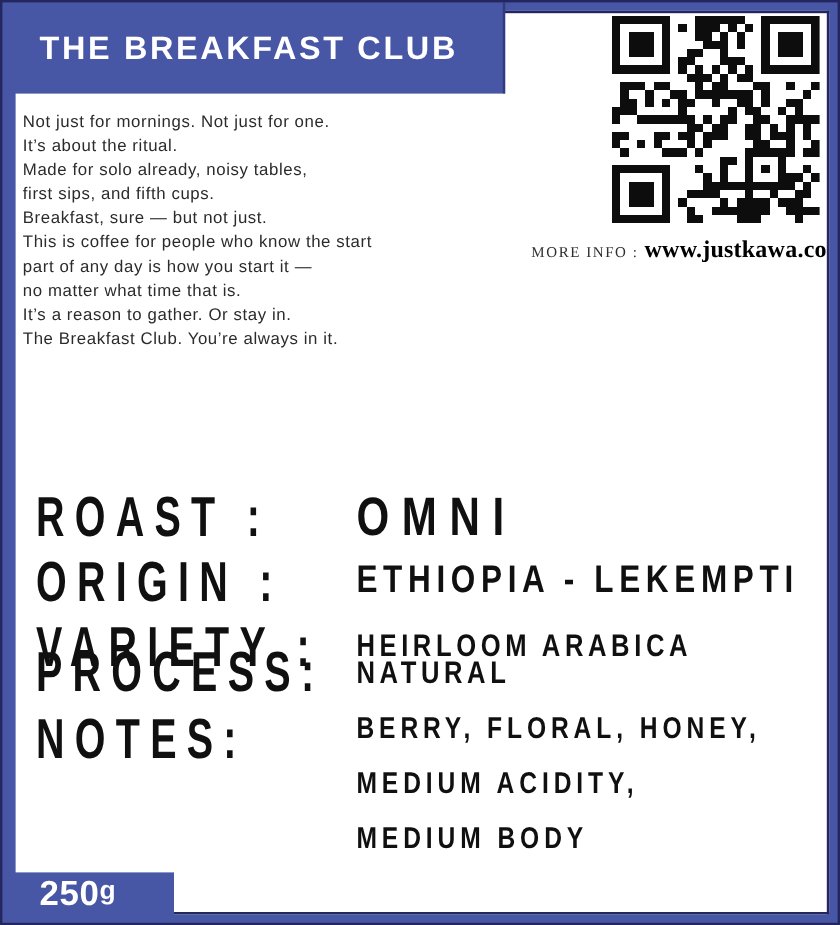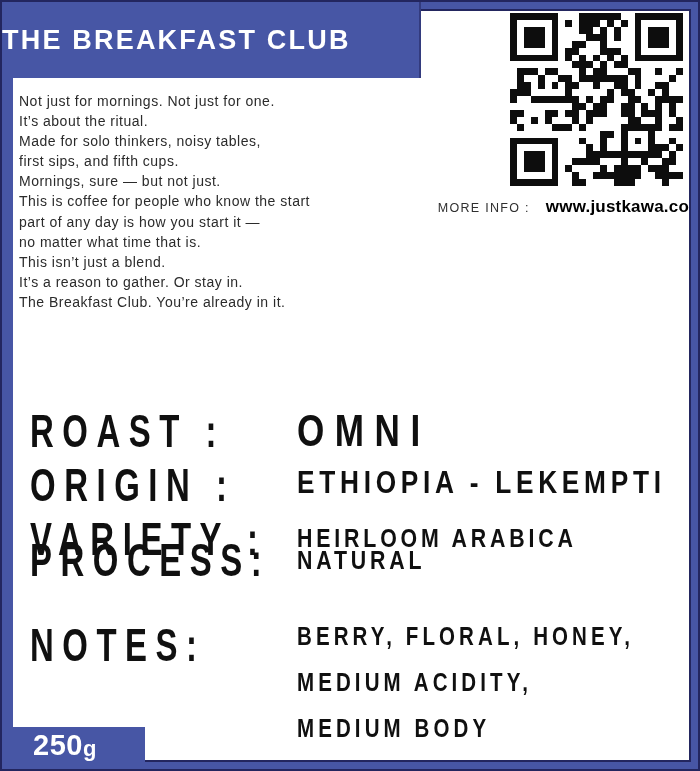--- a/index.html
+++ b/index.html
@@ -23,68 +23,68 @@
     background:#ffffff;box-sizing:border-box;
     border-top:2px solid var(--frame-dark);
     border-right:2px solid var(--frame-dark);
     border-bottom:2px solid var(--frame-dark);
     z-index:1;
   }
   .header-band{
     position:absolute;left:2px;top:2px;width:419px;height:76px;
     background:var(--brand-blue);z-index:3;box-sizing:border-box;
     border-right:2px solid rgba(35,38,95,0.55);
-    display:flex;align-items:center;
+    display:flex;align-items:center;padding-left:31px;
   }
   .title{
     color:#ffffff;font-size:27px;font-weight:700;letter-spacing:2.2px;
     white-space:nowrap;
   }
   
   .qr{position:absolute;left:510px;top:13px;width:173px;height:173px;z-index:3;}
   .qr svg{width:100%;height:100%;shape-rendering:crispEdges;display:block;}
   .qr-caption{
     position:absolute;top:197px;right:11px;z-index:3;
-    display:flex;align-items:baseline;gap:16px;white-space:nowrap;
+    display:flex;align-items:baseline;gap:5px;white-space:nowrap;font-family:Liberation Serif, serif;
   }
   .more-info{font-size:12.5px;letter-spacing:1.3px;color:#2f2f2f;font-weight:400;}
-  .url{font-size:17px;font-weight:800;color:#000000;letter-spacing:0.2px;}
+  .url{font-size:20px;font-weight:800;color:#000000;letter-spacing:0.2px;}
   
   .body-text{
     position:absolute;left:19px;top:91px;z-index:3;
     font-size:14px;line-height:20.1px;letter-spacing:0.5px;
     font-weight:500;color:var(--text-dark);white-space:nowrap;
   }
   
   .spec{position:absolute;left:30px;width:665px;height:52px;z-index:3;color:var(--spec-black);}
   .spec .key{
     display:inline-block;transform:scaleX(0.70);transform-origin:left top;
     font-size:47px;font-weight:700;letter-spacing:0.26em;white-space:nowrap;
   }
   .spec .val{
     position:absolute;left:267px;display:inline-block;
     transform-origin:left top;font-weight:700;white-space:nowrap;
   }
-  .row1{top:403px}.row2{top:457px}.row3{top:511px}.row4{top:532px}.row5{top:617px}
+  .row1{top:403px}.row2{top:457px}.row3{top:511px}.row4{top:532px}.row5{top:588px}
   .val-omni {top:2px; font-size:45px;letter-spacing:0.30em;transform:scaleX(0.78);}
   .val-eth  {top:7px; font-size:32px;letter-spacing:0.18em;transform:scaleX(0.82);}
   .val-heir {top:12px;font-size:26px;letter-spacing:0.18em;transform:scaleX(0.82);}
   .val-nat  {top:13px;font-size:26px;letter-spacing:0.18em;transform:scaleX(0.82);}
   .notes-val{position:absolute;left:267px;top:-4px;font-weight:700;}
   .notes-val .nline{
     display:block;line-height:46px;font-size:25px;letter-spacing:0.20em;
     transform:scaleX(0.82);transform-origin:left top;white-space:nowrap;
   }
   
   .weight-badge{
     position:absolute;left:2px;top:727px;width:143px;height:36px;
     background:var(--brand-blue);z-index:4;
     display:flex;align-items:center;padding-left:31px;box-sizing:border-box;
   }
-  .weight-text{display:flex;align-items:flex-end;color:#fff;}
+  .weight-text{display:flex;align-items:flex-start;color:#fff;}
   .w-num{font-size:29px;font-weight:800;letter-spacing:0.5px;}
   .w-unit{font-size:22px;font-weight:700;}
 </style>
 </head>
 <body>
 
 <div class="canvas">
 
   <div class="panel"></div>
 
@@ -411,29 +411,28 @@
       </svg>
   </div>
   <div class="qr-caption">
     <span class="more-info">MORE INFO :</span>
     <span class="url">www.justkawa.co</span>
   </div>
 
   <div class="body-text">
     <div>Not just for mornings. Not just for one.</div>
     <div>It’s about the ritual.</div>
-    <div>Made for solo thinkers, noisy tables,</div>
+    <div>Made for solo already, noisy tables,</div>
     <div>first sips, and fifth cups.</div>
-    <div>Mornings, sure — but not just.</div>
+    <div>Breakfast, sure — but not just.</div>
     <div>This is coffee for people who know the start</div>
     <div>part of any day is how you start it —</div>
     <div>no matter what time that is.</div>
-    <div>This isn’t just a blend.</div>
     <div>It’s a reason to gather. Or stay in.</div>
-    <div>The Breakfast Club. You’re already in it.</div>
+    <div>The Breakfast Club. You’re always in it.</div>
   </div>
 
   <div class="spec row1">
     <span class="key">ROAST :</span>
     <span class="val val-omni">OMNI</span>
   </div>
   <div class="spec row2">
     <span class="key">ORIGIN :</span>
     <span class="val val-eth">ETHIOPIA - LEKEMPTI</span>
   </div>

